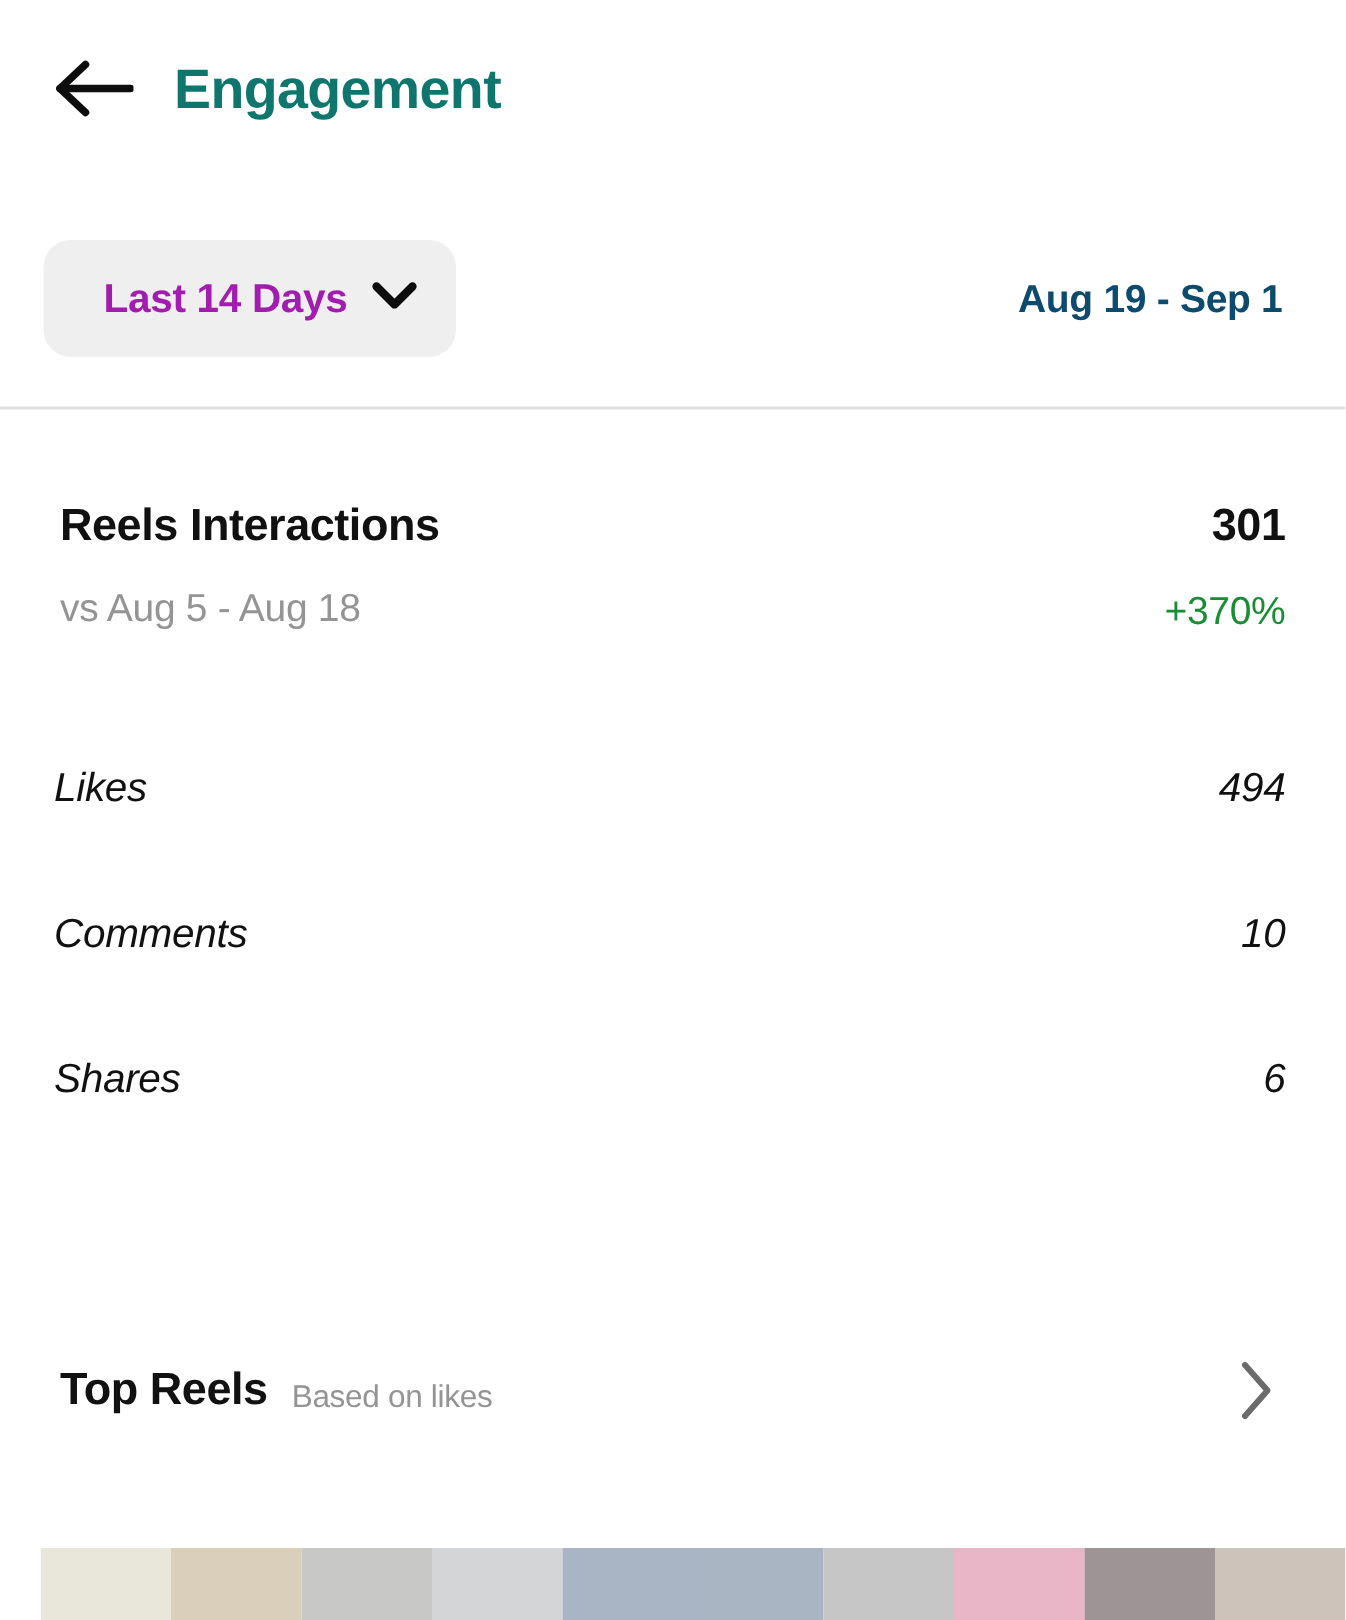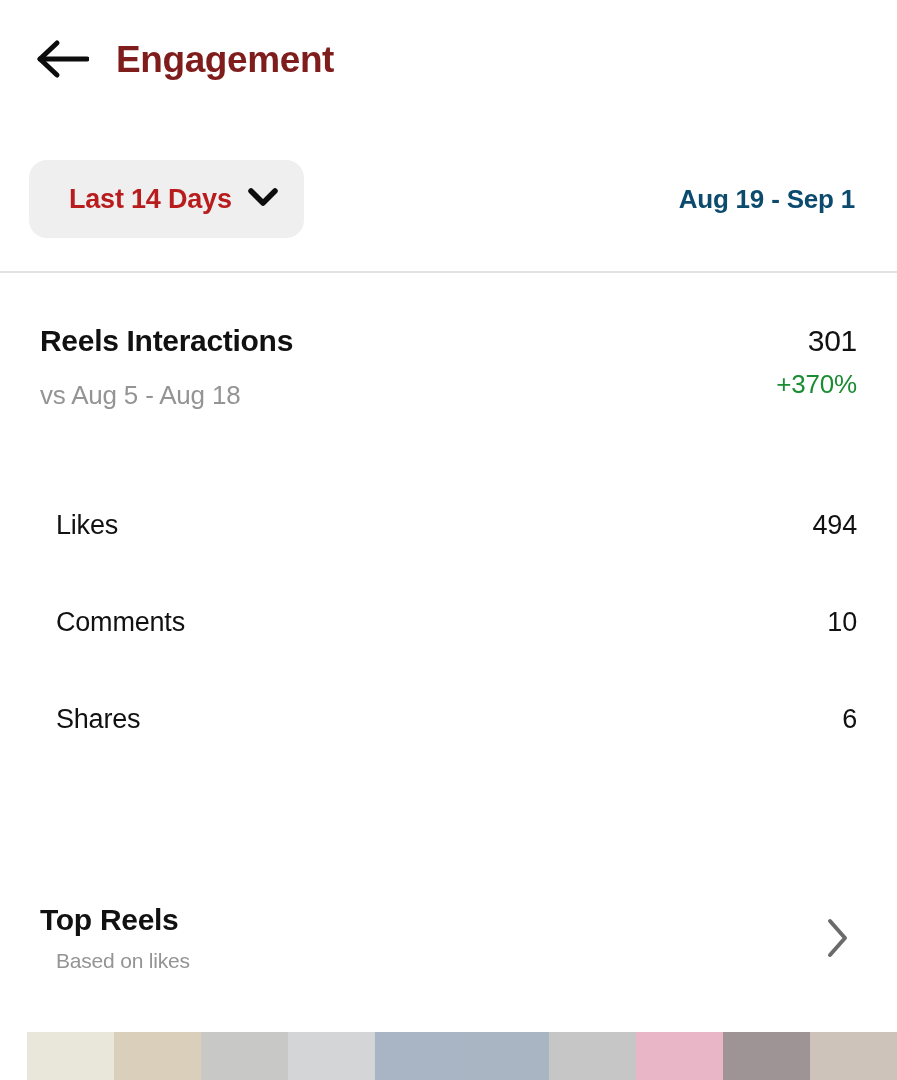--- a/index.html
+++ b/index.html
@@ -41,21 +41,21 @@
     justify-content: center;
     cursor: pointer;
     background: none;
     border: none;
   }
   .back-button svg { display: block; }
 
   .page-title {
     font-size: 37px;
     font-weight: bold;
-    color: #7f1d1d;
+    color: #0f766e;
     letter-spacing: -0.4px;
     margin-left: 17px;
     line-height: 1;
   }
 
   
   .range-bar {
     position: absolute;
     left: 0;
     top: 150px;
@@ -74,21 +74,21 @@
     border-radius: 18px;
     display: flex;
     align-items: center;
     gap: 16px;
     cursor: pointer;
   }
 
   .range-pill-label {
     font-size: 27px;
     font-weight: bold;
-    color: #b91c1c;
+    color: #a21caf;
     letter-spacing: -0.2px;
     white-space: nowrap;
   }
 
   .chevron-down { display: block; }
 
   .date-range {
     position: absolute;
     right: 42px;
     top: 34px;
@@ -107,21 +107,21 @@
     width: 897px;
     height: 1.5px;
     background: #e2e2e2;
   }
 
   
   .summary {
     position: absolute;
     left: 40px;
     right: 40px;
-    top: 323px;
+    top: 333px;
     display: flex;
     justify-content: space-between;
     align-items: flex-start;
   }
 
   .summary-left { display: flex; flex-direction: column; }
   .summary-right { display: flex; flex-direction: column; align-items: flex-end; }
 
   .summary-title {
     font-size: 30px;
@@ -132,39 +132,40 @@
   }
   .summary-sub {
     font-size: 26px;
     color: #949494;
     letter-spacing: -0.2px;
     line-height: 1.25;
     margin-top: 20px;
   }
   .summary-value {
     font-size: 30px;
-    font-weight: normal;
+    font-weight: bold;
     color: #111111;
     letter-spacing: -0.3px;
     line-height: 1.2;
   }
   .summary-delta {
     font-size: 26px;
     color: #1a8c32;
     letter-spacing: -0.2px;
     line-height: 1.25;
-    margin-top: 9px;
+    margin-top: 22px;
   }
 
   
   .metrics {
     position: absolute;
-    left: 56px;
+    left: 36px;
     right: 40px;
     top: 477px;
+    font-style: italic;
   }
 
   .metric-row {
     height: 97px;
     display: flex;
     align-items: center;
     justify-content: space-between;
   }
 
   .metric-label {
@@ -183,21 +184,21 @@
     position: absolute;
     left: 40px;
     right: 34px;
     top: 902px;
     display: flex;
     align-items: center;
     justify-content: space-between;
     cursor: pointer;
   }
 
-  .top-reels-text { display: flex; flex-direction: column; }
+  .top-reels-text { display: flex; flex-direction: row; }
 
   .top-reels-title {
     font-size: 30px;
     font-weight: bold;
     color: #111111;
     letter-spacing: -0.3px;
     line-height: 1.2;
   }
   .top-reels-sub {
     font-size: 21px;

